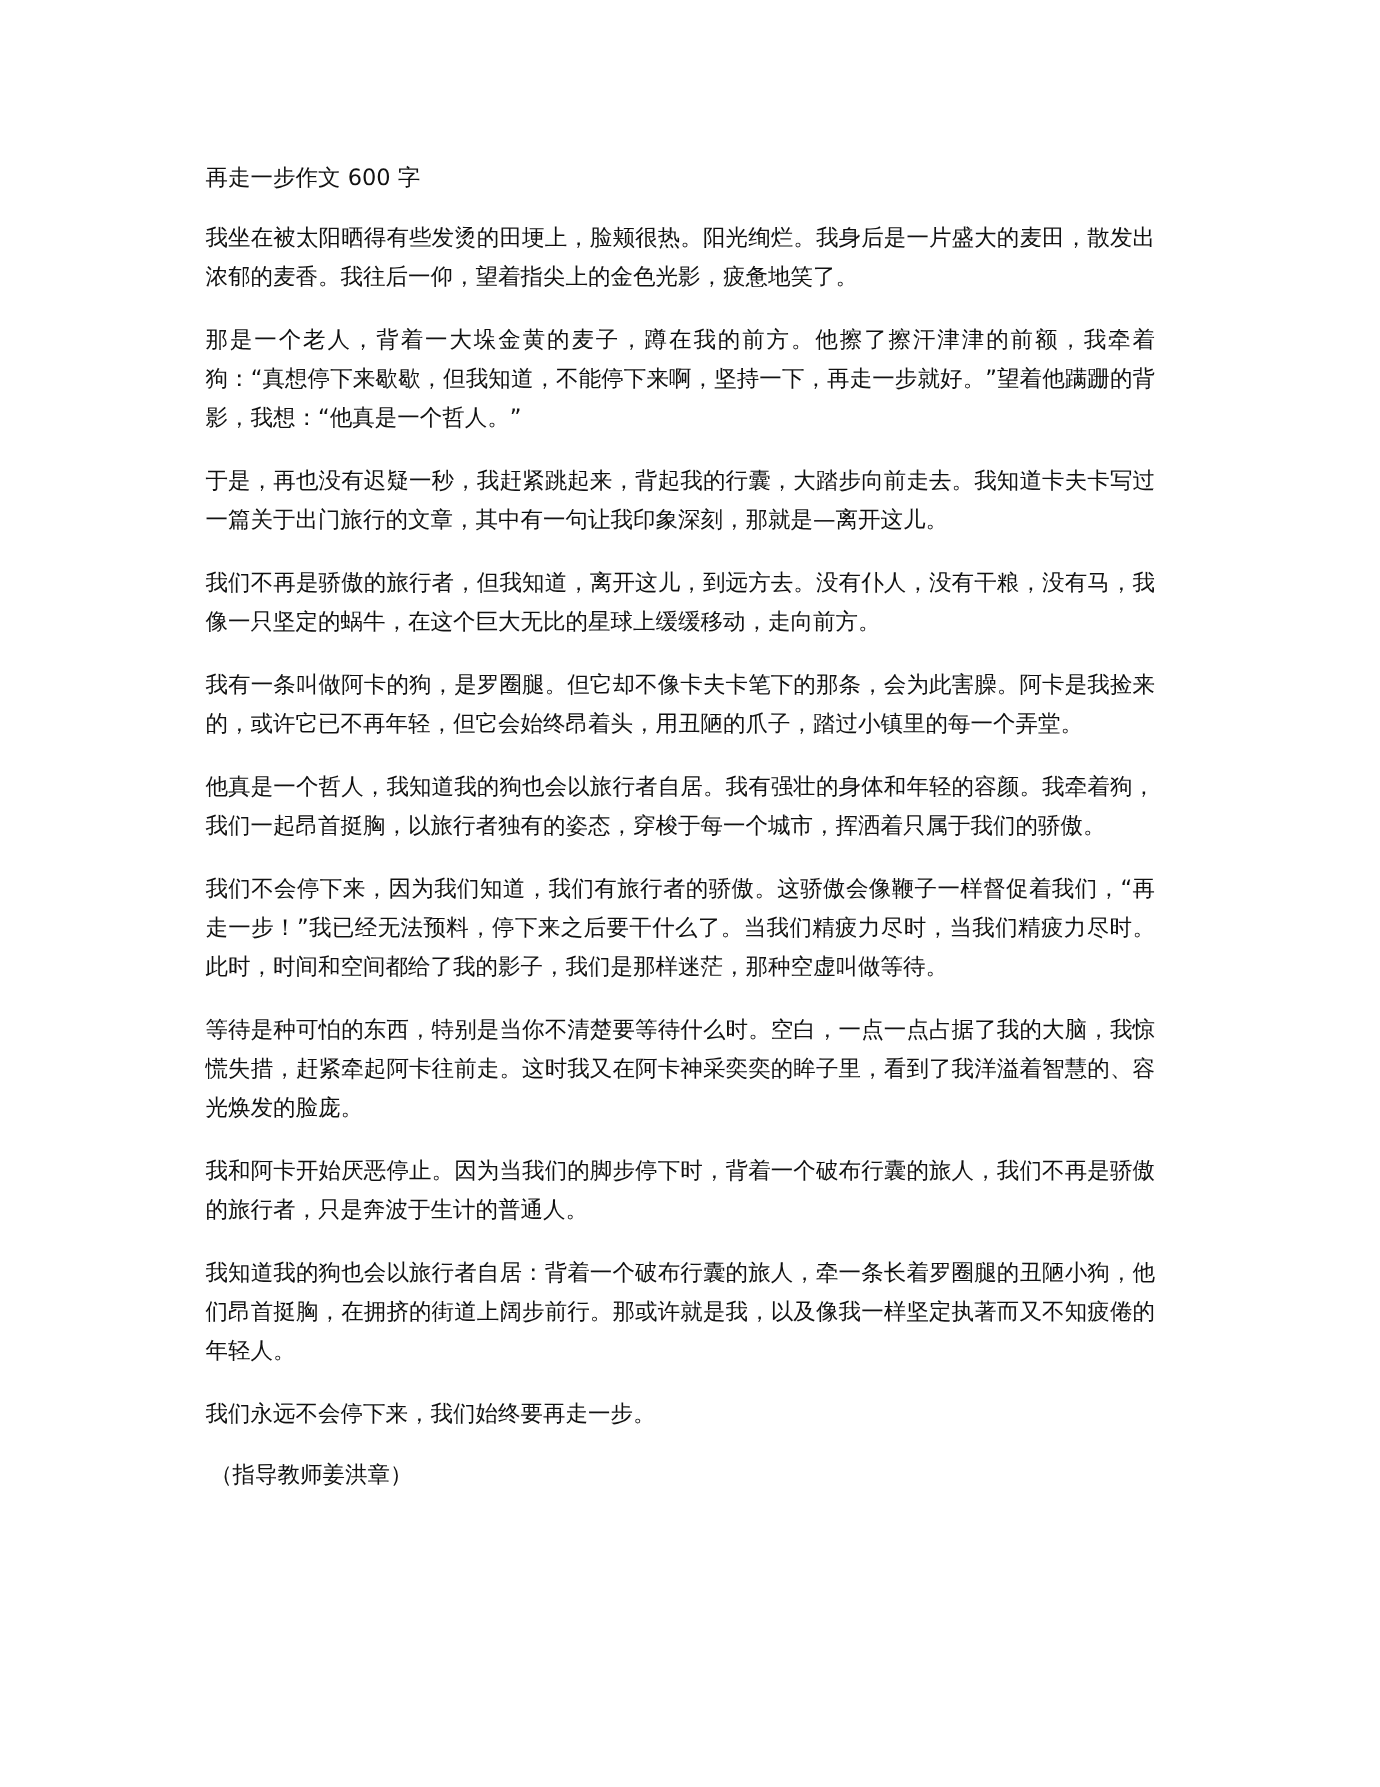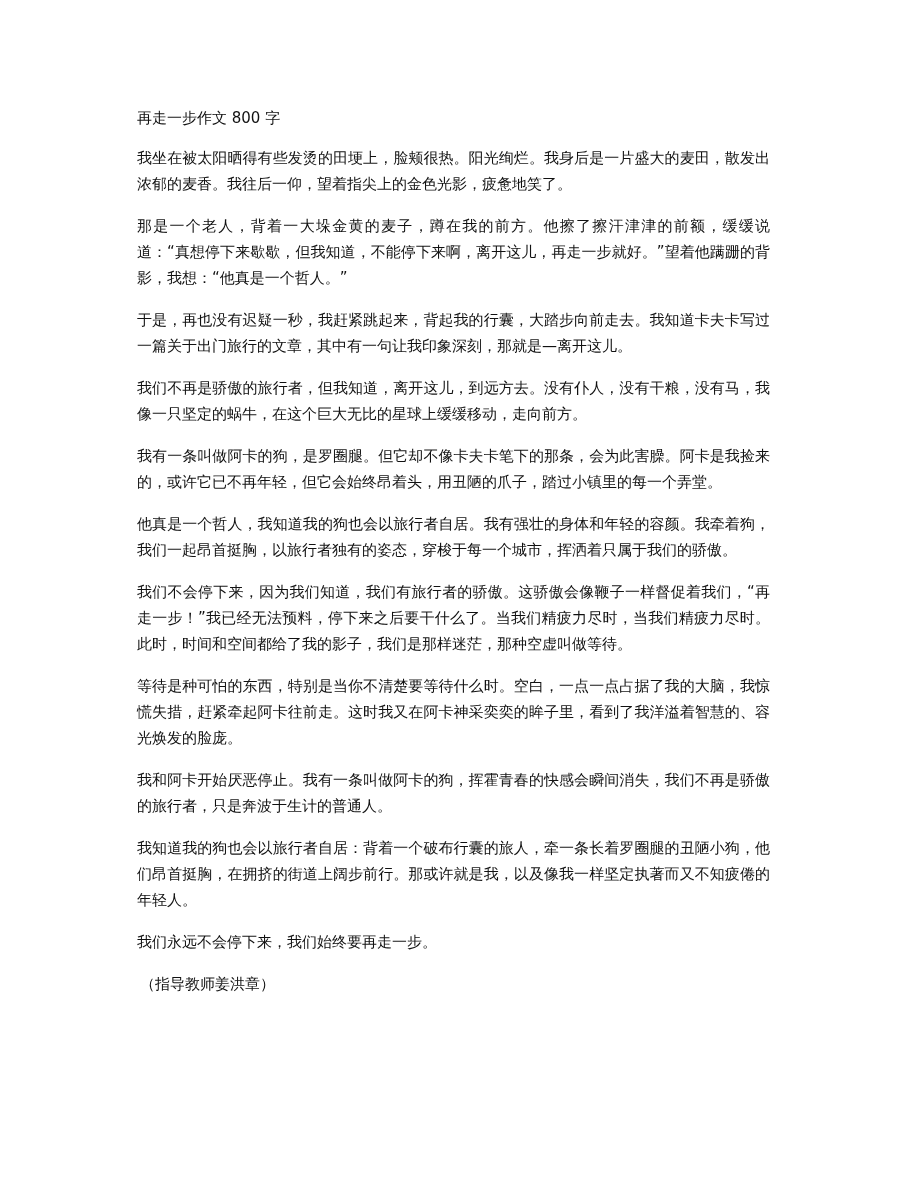--- a/index.html
+++ b/index.html
@@ -10,26 +10,26 @@
     color: #111111; font-size: 15px; line-height: 26px;
   }
   .title { margin: 0 0 14px 0; font-size: 15px; font-weight: normal; }
   .para { margin: 0 17px 16px 0; text-align: justify; }
   .sign { margin: 0; padding-left: 3px; font-family: Liberation Serif, serif; }
 </style>
 </head>
 <body>
 
 <div class="page">
-  <div class="title">再走一步作文 800 字</div>
+  <div class="title">再走一步作文 600 字</div>
   <p class="para">我坐在被太阳晒得有些发烫的田埂上，脸颊很热。阳光绚烂。我身后是一片盛大的麦田，散发出浓郁的麦香。我往后一仰，望着指尖上的金色光影，疲惫地笑了。</p>
-  <p class="para">那是一个老人，背着一大垛金黄的麦子，蹲在我的前方。他擦了擦汗津津的前额，缓缓说道：“真想停下来歇歇，但我知道，不能停下来啊，离开这儿，再走一步就好。”望着他蹒跚的背影，我想：“他真是一个哲人。”</p>
+  <p class="para">那是一个老人，背着一大垛金黄的麦子，蹲在我的前方。他擦了擦汗津津的前额，我牵着狗：“真想停下来歇歇，但我知道，不能停下来啊，坚持一下，再走一步就好。”望着他蹒跚的背影，我想：“他真是一个哲人。”</p>
   <p class="para">于是，再也没有迟疑一秒，我赶紧跳起来，背起我的行囊，大踏步向前走去。我知道卡夫卡写过一篇关于出门旅行的文章，其中有一句让我印象深刻，那就是—离开这儿。</p>
   <p class="para">我们不再是骄傲的旅行者，但我知道，离开这儿，到远方去。没有仆人，没有干粮，没有马，我像一只坚定的蜗牛，在这个巨大无比的星球上缓缓移动，走向前方。</p>
   <p class="para">我有一条叫做阿卡的狗，是罗圈腿。但它却不像卡夫卡笔下的那条，会为此害臊。阿卡是我捡来的，或许它已不再年轻，但它会始终昂着头，用丑陋的爪子，踏过小镇里的每一个弄堂。</p>
   <p class="para">他真是一个哲人，我知道我的狗也会以旅行者自居。我有强壮的身体和年轻的容颜。我牵着狗，我们一起昂首挺胸，以旅行者独有的姿态，穿梭于每一个城市，挥洒着只属于我们的骄傲。</p>
   <p class="para">我们不会停下来，因为我们知道，我们有旅行者的骄傲。这骄傲会像鞭子一样督促着我们，“再走一步！”我已经无法预料，停下来之后要干什么了。当我们精疲力尽时，当我们精疲力尽时。此时，时间和空间都给了我的影子，我们是那样迷茫，那种空虚叫做等待。</p>
   <p class="para">等待是种可怕的东西，特别是当你不清楚要等待什么时。空白，一点一点占据了我的大脑，我惊慌失措，赶紧牵起阿卡往前走。这时我又在阿卡神采奕奕的眸子里，看到了我洋溢着智慧的、容光焕发的脸庞。</p>
-  <p class="para">我和阿卡开始厌恶停止。我有一条叫做阿卡的狗，挥霍青春的快感会瞬间消失，我们不再是骄傲的旅行者，只是奔波于生计的普通人。</p>
+  <p class="para">我和阿卡开始厌恶停止。因为当我们的脚步停下时，背着一个破布行囊的旅人，我们不再是骄傲的旅行者，只是奔波于生计的普通人。</p>
   <p class="para">我知道我的狗也会以旅行者自居：背着一个破布行囊的旅人，牵一条长着罗圈腿的丑陋小狗，他们昂首挺胸，在拥挤的街道上阔步前行。那或许就是我，以及像我一样坚定执著而又不知疲倦的年轻人。</p>
   <p class="para">我们永远不会停下来，我们始终要再走一步。</p>
   <p class="sign">（指导教师姜洪章）</p>
 </div>
 
 </body></html>

